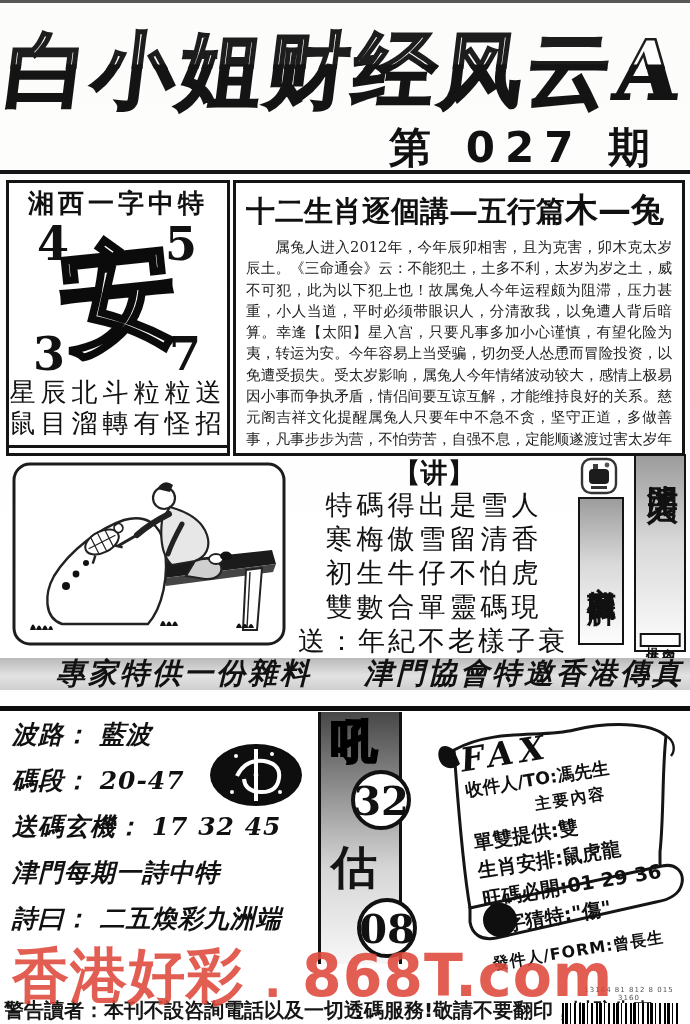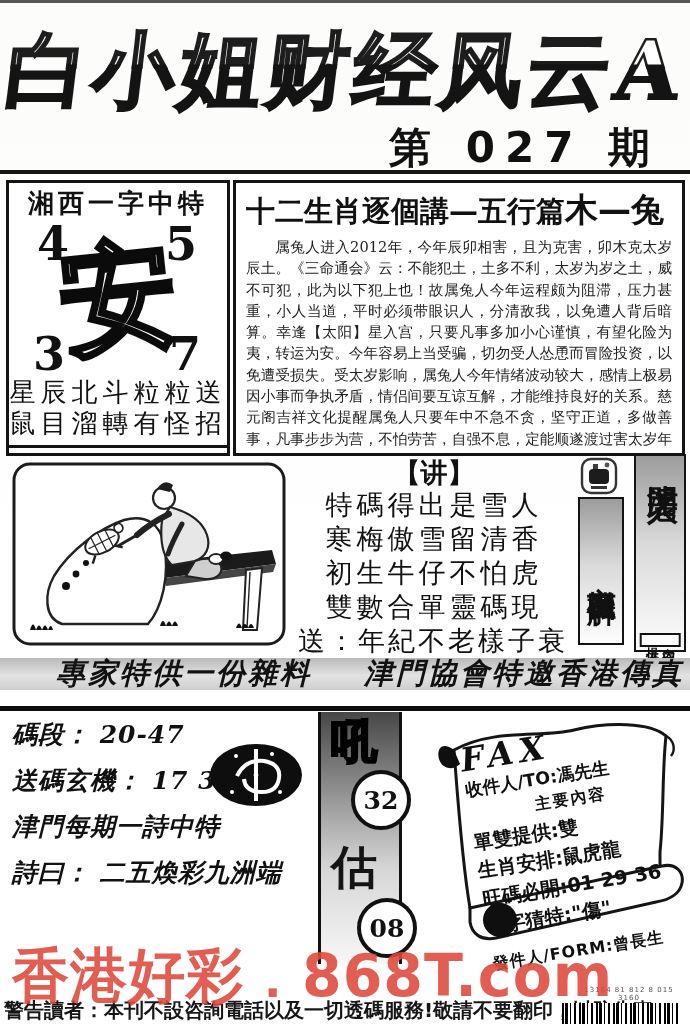--- a/index.html
+++ b/index.html
@@ -102,21 +102,21 @@
 
   .mid-strip { position:absolute; top:712px; left:318px; width:84px; height:252px;
                border-left:3px solid #111; border-right:3px solid #111;
                background:linear-gradient(180deg,#474747 0%,#8d8d8d 30%,#d6d6d6 62%,#f7f7f7 100%);
                overflow:visible; }
   .ms-char { position:absolute; font-family:"DejaVu Serif",serif; font-size:46px; font-weight:900; line-height:1; }
   .ms-char1 { top:6px; left:10px; color:#fff; -webkit-text-stroke:2.5px #000; }
   .ms-char2 { top:132px; left:10px; color:#141414; }
   .ms-circle { position:absolute; width:60px; height:60px; border:4px solid #111; border-radius:50%;
                background:#fff; display:flex; align-items:center; justify-content:center;
-               font-family:"DejaVu Serif",serif; font-size:25px; font-weight:900; }
+               font-family:"DejaVu Serif",serif; font-size:40px; font-weight:900; }
   .ms-c1 { top:58px; left:30px; }
   .ms-c2 { top:186px; left:36px; }
 
   .fax-area { position:absolute; top:710px; left:424px; width:264px; height:252px; }
   .fax-svg { position:absolute; inset:0; }
   .fax-text { position:absolute; top:34px; left:34px; width:205px;
               transform:rotate(-9deg); transform-origin:top left; color:#101010; }
   .fax-title { font-family:"DejaVu Serif",serif; font-style:italic; font-size:33px;
                font-weight:900; letter-spacing:6px; line-height:1; }
   .fax-to { font-size:17.5px; font-weight:bold; margin-top:2px; white-space:nowrap; }
@@ -236,20 +236,21 @@
     </span>
   </div>
 
   <div class="banner">
     <span class="banner-text banner-left">專家特供一份雜料</span>
     <span class="banner-text banner-right">津門協會特邀香港傳真</span>
   </div>
   <div class="divider2"></div>
 
   <div class="bottom-left">
+    <div class="bl-line">波路： 藍波</div>
     <div class="bl-line">碼段： 20-47</div>
     <div class="bl-line">送碼玄機： 17 32 45</div>
     <div class="bl-line">津門每期一詩中特</div>
     <div class="bl-line">詩曰： 二五煥彩九洲端</div>
   </div>
   <div class="oval-logo">
     <svg viewBox="0 0 100 70" width="100" height="70">
       <ellipse cx="50" cy="35" rx="46" ry="31" fill="#0e0e0e"></ellipse>
       <path d="M31,36 q8,-17 27,-15 q17,3 15,17 q-2,15 -19,14 q-15,-1 -16,-13" fill="none" stroke="#fff" stroke-width="4"></path>
       <line x1="50" y1="9" x2="50" y2="61" stroke="#fff" stroke-width="4"></line>

